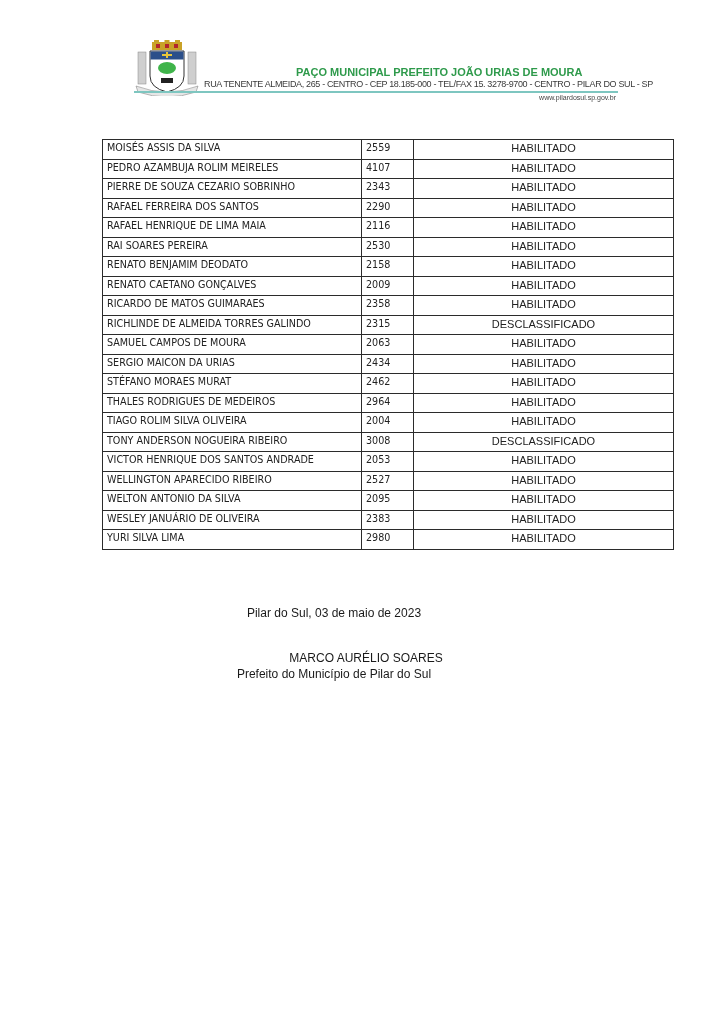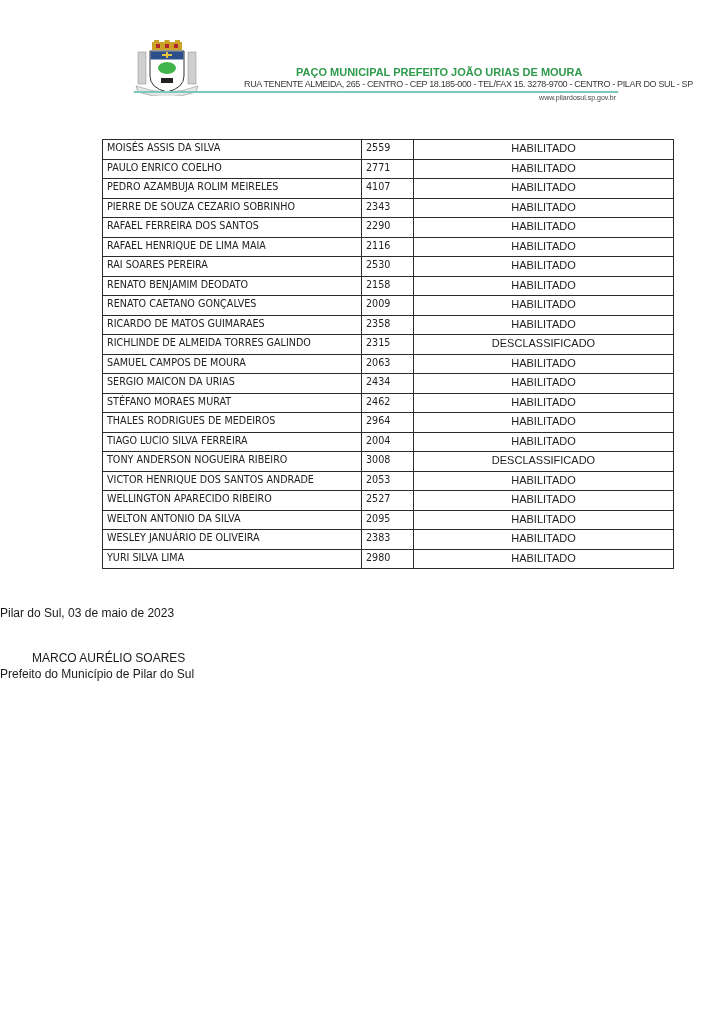--- a/index.html
+++ b/index.html
@@ -53,21 +53,20 @@
     }
     .address {
       position: absolute;
       left: 70px;
       top: 39px;
       font-family: "Liberation Sans", sans-serif;
       font-size: 9px;
       color: #3a3a3a;
       white-space: nowrap;
       letter-spacing: -0.35px;
-      margin-left: 40px;
     }
     .divider {
       position: absolute;
       left: 0;
       top: 51px;
       width: 484px;
       height: 2px;
       background: #7ec6c0;
     }
     .url {
@@ -107,20 +106,21 @@
       font-family: "Liberation Sans", sans-serif;
       font-size: 11px;
       line-height: 18px;
       margin-top: 38px;
     }
 
     .footer {
       position: absolute;
       left: 0;
       width: 668px;
+      text-align: center;
       font-family: "Liberation Sans", sans-serif;
       font-size: 12px;
       color: #1a1a1a;
     }
     .date { top: 606px; }
     .signer { top: 651px; margin-left: 32px; }
     .role { top: 667px; }
   </style>
 </head>
 <body>
@@ -155,25 +155,20 @@
 </div>
 
 <table class="results">
   <tbody id="results-body">
       <tr>
         <td class="name">MOISÉS ASSIS DA SILVA</td>
         <td class="num">2559</td>
         <td class="status">HABILITADO</td>
       </tr>
       <tr>
-        <td class="name">PAULO ENRICO COELHO</td>
-        <td class="num">2771</td>
-        <td class="status">HABILITADO</td>
-      </tr>
-      <tr>
         <td class="name">PEDRO AZAMBUJA ROLIM MEIRELES</td>
         <td class="num">4107</td>
         <td class="status">HABILITADO</td>
       </tr>
       <tr>
         <td class="name">PIERRE DE SOUZA CEZARIO SOBRINHO</td>
         <td class="num">2343</td>
         <td class="status">HABILITADO</td>
       </tr>
       <tr>
@@ -225,21 +220,21 @@
         <td class="name">STÉFANO MORAES MURAT</td>
         <td class="num">2462</td>
         <td class="status">HABILITADO</td>
       </tr>
       <tr>
         <td class="name">THALES RODRIGUES DE MEDEIROS</td>
         <td class="num">2964</td>
         <td class="status">HABILITADO</td>
       </tr>
       <tr>
-        <td class="name">TIAGO LUCIO SILVA FERREIRA</td>
+        <td class="name">TIAGO ROLIM SILVA OLIVEIRA</td>
         <td class="num">2004</td>
         <td class="status">HABILITADO</td>
       </tr>
       <tr>
         <td class="name">TONY ANDERSON NOGUEIRA RIBEIRO</td>
         <td class="num">3008</td>
         <td class="status">DESCLASSIFICADO</td>
       </tr>
       <tr>
         <td class="name">VICTOR HENRIQUE DOS SANTOS ANDRADE</td>

